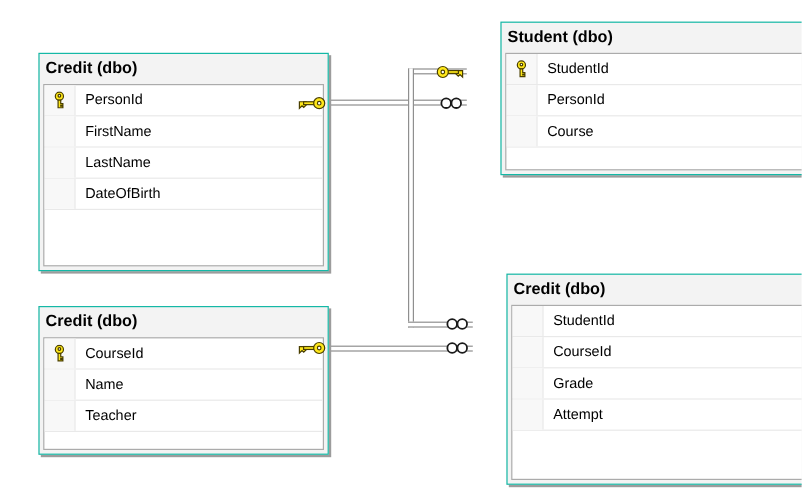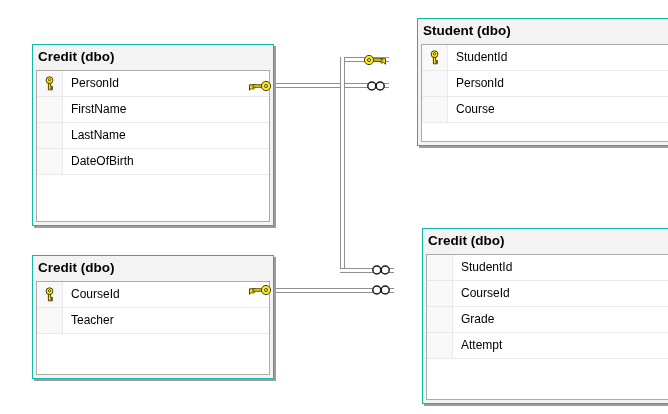--- a/index.html
+++ b/index.html
@@ -172,20 +172,24 @@
             <circle cx="5.5" cy="4.2" r="3.4"></circle>
             <circle cx="5.5" cy="3.8" r="1.1" fill="#ffffff"></circle>
             <path d="M4.4 7.4 h2.2 v3 h1.8 v1.4 h-1.8 v0.6 h1.8 v1.4 h-4 z"></path>
           </g>
         </svg>
       </div>
       <div class="colname">CourseId</div>
     </div>
     <div class="t-row">
       <div class="keycell"></div>
+      <div class="colname">Name</div>
+    </div>
+    <div class="t-row">
+      <div class="keycell"></div>
       <div class="colname">Teacher</div>
     </div>
   </div>
 </div>
 
 <div class="dbtable" style="left:394px;top:228px;width:268px;height:176px;">
   <div class="t-title">Credit (dbo)</div>
   <div class="t-body">
     <div class="t-row">
       <div class="keycell"></div>

